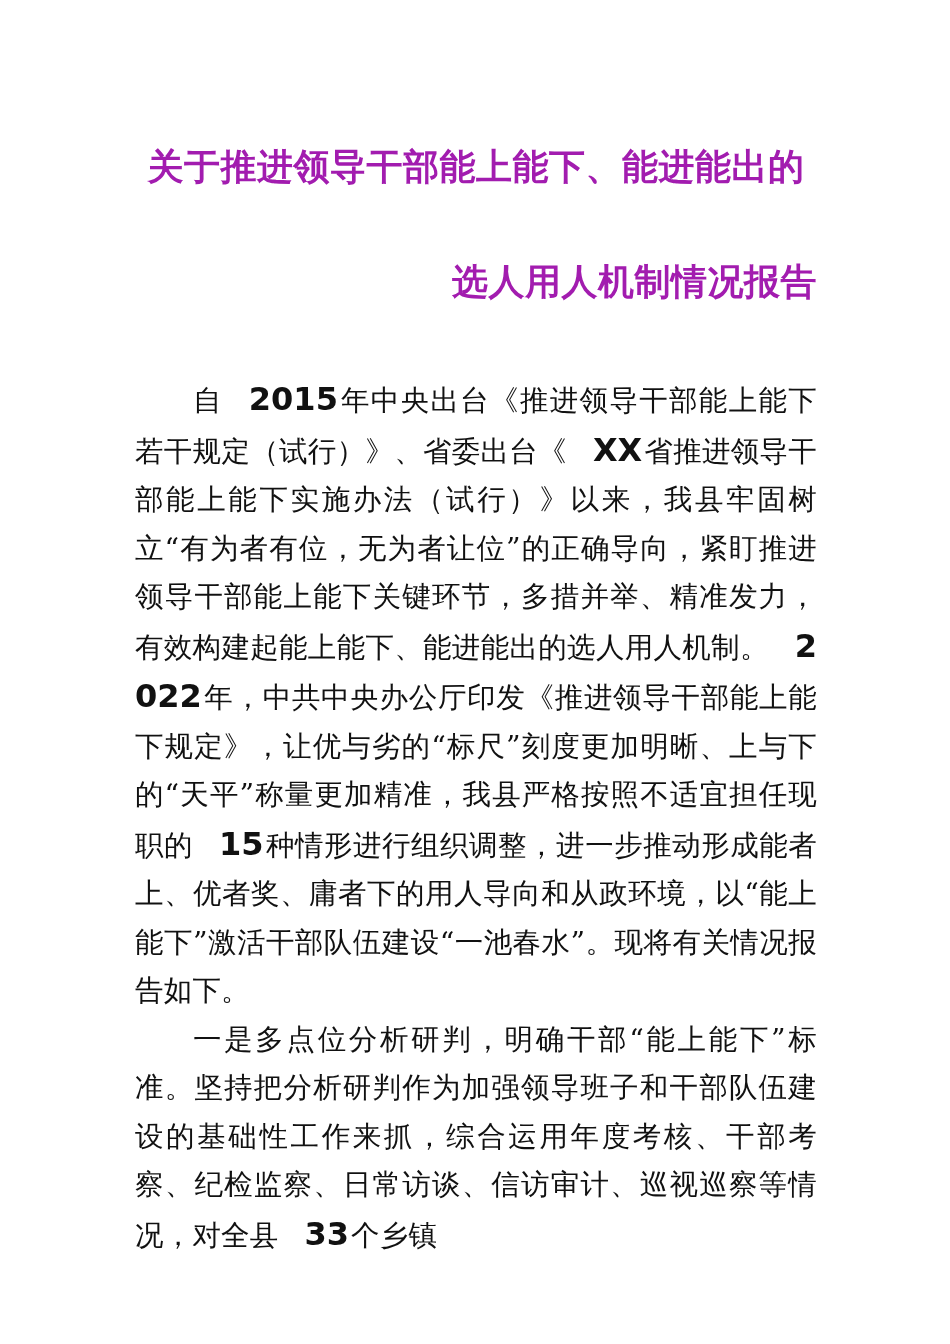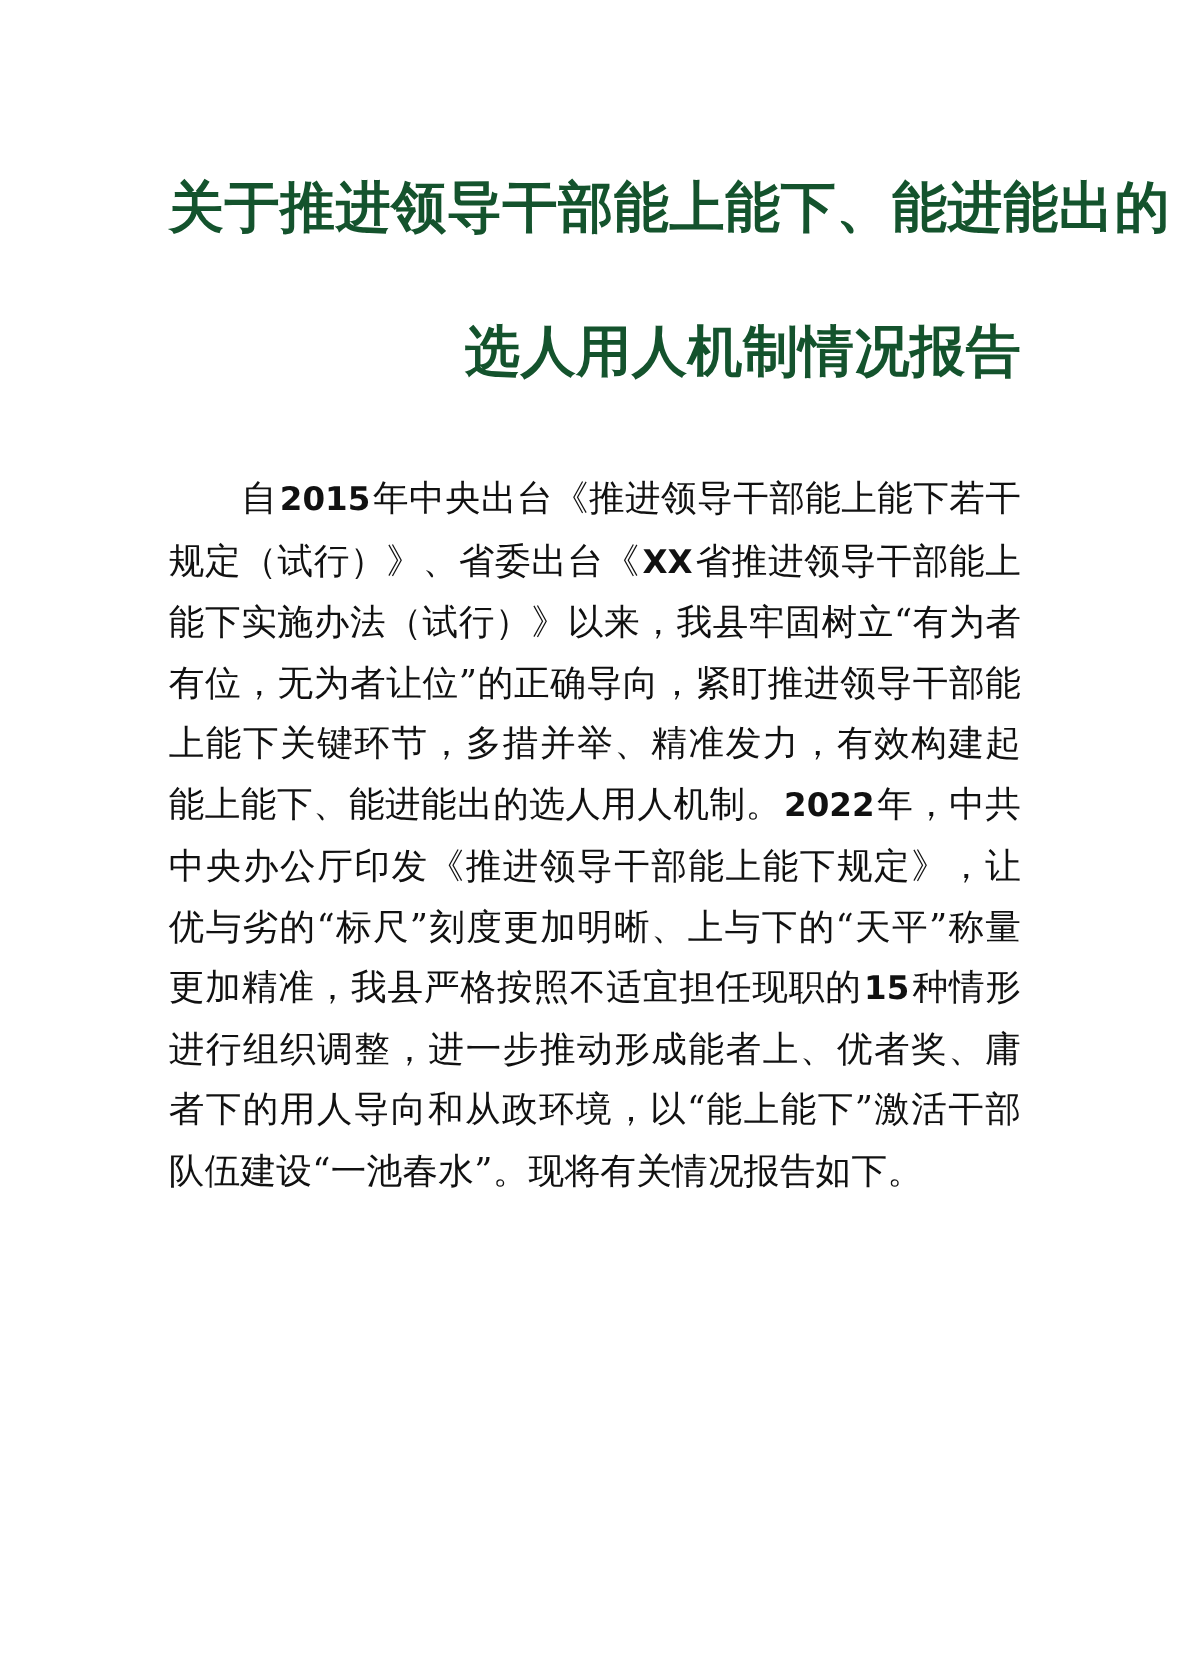--- a/index.html
+++ b/index.html
@@ -29,24 +29,24 @@
     width: 682px;
   }
   
   .title-block {
     padding-top: 150px;
   }
   .title-line {
     text-align: center;
     font-family: "DejaVu Serif", "Liberation Serif", serif;
     font-weight: bold;
-    font-size: 44px;
+    font-size: 36px;
     line-height: 33px;
     letter-spacing: 0.5px;
-    color: #14532d;
+    color: #a21caf;
     white-space: nowrap;
   }
   .title-line.second {
     margin-top: 82px;
     text-align: right;
   }
   
   .paragraphs {
     margin-top: 77px;
   }
@@ -63,34 +63,36 @@
     word-break: break-all;
     letter-spacing: 0.2px;
   }
   p.para + p.para {
     margin-top: 0;
   }
   
   .lat {
     font-family: "DejaVu Sans", "Liberation Sans", sans-serif;
     font-weight: bold;
-    font-size: 26px;
+    font-size: 32px;
     letter-spacing: 0;
     padding: 0 2px;
+    margin-left: 24px;
   }
 </style>
 </head>
 <body>
 
 <div class="page">
   <div class="doc-body">
 
     <div class="title-block">
       <div class="title-line first">关于推进领导干部能上能下、能进能出的</div>
       <div class="title-line second">选人用人机制情况报告</div>
     </div>
 
     <div class="paragraphs">
       <p class="para">自<span class="lat">2015</span>年中央出台《推进领导干部能上能下若干规定（试行）》、省委出台《<span class="lat">XX</span>省推进领导干部能上能下实施办法（试行）》以来，我县牢固树立“有为者有位，无为者让位”的正确导向，紧盯推进领导干部能上能下关键环节，多措并举、精准发力，有效构建起能上能下、能进能出的选人用人机制。<span class="lat">2022</span>年，中共中央办公厅印发《推进领导干部能上能下规定》，让优与劣的“标尺”刻度更加明晰、上与下的“天平”称量更加精准，我县严格按照不适宜担任现职的<span class="lat">15</span>种情形进行组织调整，进一步推动形成能者上、优者奖、庸者下的用人导向和从政环境，以“能上能下”激活干部队伍建设“一池春水”。现将有关情况报告如下。</p>
+      <p class="para">一是多点位分析研判，明确干部“能上能下”标准。坚持把分析研判作为加强领导班子和干部队伍建设的基础性工作来抓，综合运用年度考核、干部考察、纪检监察、日常访谈、信访审计、巡视巡察等情况，对全县<span class="lat">33</span>个乡镇</p>
     </div>
 
   </div>
 </div>
 
 </body></html>

